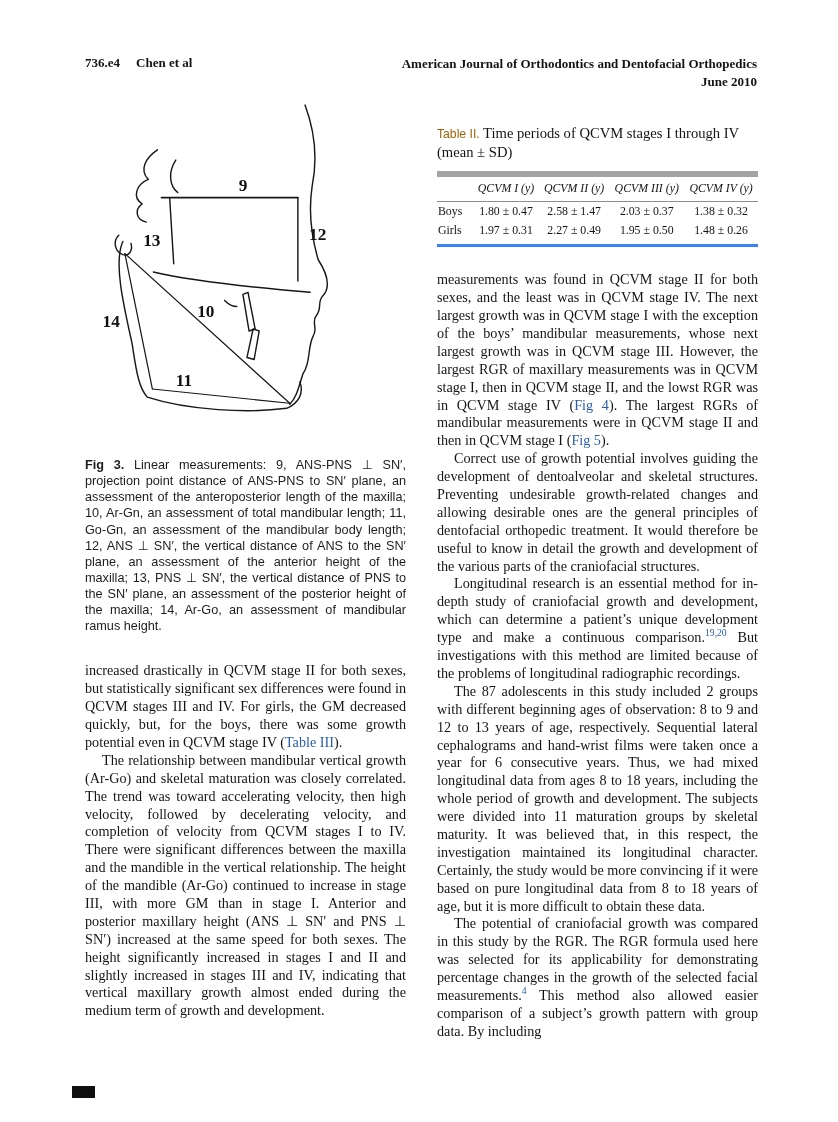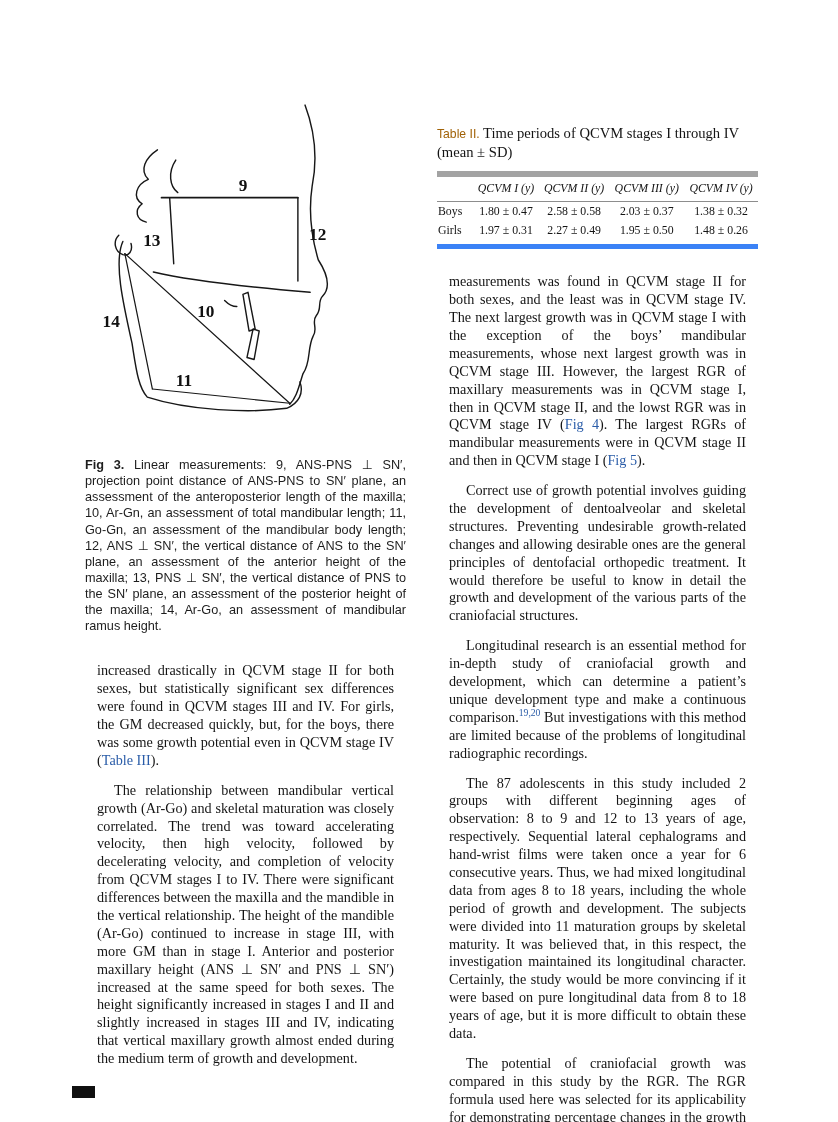--- a/index.html
+++ b/index.html
@@ -8,53 +8,62 @@
 
   
   .running-head{position:absolute;top:55px;left:85px;width:672px;display:flex;justify-content:space-between;align-items:flex-start;font-size:13px;font-weight:bold;}
   .rh-left .rh-authors{margin-left:16px;}
   .rh-right{text-align:right;line-height:1.4;}
 
   
   .columns{position:absolute;top:97px;left:85px;display:flex;gap:31px;}
   .col{width:321px;}
 
-  .body-p{margin:12px;font-size:14.2px;line-height:1.26;text-align:justify;}
+  .body-p{margin:0;font-size:14.2px;line-height:1.26;text-align:justify;}
   .indent{text-indent:17px;}
   .xref{color:#2a5ca8;text-decoration:none;}
   sup.cite{font-size:0.68em;line-height:0;}
   sup.cite a{color:#2a5ca8;text-decoration:none;}
 
   
   .fig-art{margin:4px 0 0 2px;}
   .fig-art svg{display:block;margin:0 auto;}
   .fig-num{font-family:"Liberation Serif",serif;font-weight:bold;font-size:17px;fill:#111;}
   .caption{font-family:"Liberation Sans",sans-serif;font-size:12.7px;line-height:1.27;text-align:justify;color:#1d1d1d;margin:10px 0 0 0;}
   .cap-label{font-weight:bold;}
   .after-fig{margin-top:28px;}
 
   
   .table-title{font-size:14.6px;line-height:1.28;margin-top:27px;}
   .table-label{font-family:"Liberation Sans",sans-serif;font-size:12.2px;color:#a16207;}
   table.t2{width:100%;border-collapse:collapse;margin-top:10px;font-size:11.8px;}
   table.t2 thead th{font-style:italic;font-weight:normal;border-top:6px solid #a3a3a3;border-bottom:1px solid #8d8d8d;padding:4px 1px 5px;text-align:center;white-space:nowrap;}
   table.t2 tbody td{padding:2px 1px;text-align:center;white-space:nowrap;}
-  table.t2 tbody tr:last-child td{border-bottom:5px solid #3b82f6;padding-bottom:6px;}
+  table.t2 tbody tr:last-child td{border-bottom:3px solid #3b82f6;padding-bottom:6px;}
   table.t2 .rowlab{text-align:left;width:34px;font-style:normal;}
   .after-table{margin-top:24px;}
 
   .section-head{font-family:"Liberation Sans",sans-serif;font-size:12.6px;font-weight:normal;color:#3c3c3c;letter-spacing:0.3px;margin:22px 0 9px 0;}
 
   .print-mark{position:absolute;left:72px;top:1086px;width:23px;height:12px;background:#101010;}
 </style>
 </head>
 <body>
 
 <div class="page">
 
+  <header class="running-head">
+    <div class="rh-left">
+      <span>736.e4</span><span class="rh-authors">Chen et al</span>
+    </div>
+    <div class="rh-right">
+      <div>American Journal of Orthodontics and Dentofacial Orthopedics</div>
+      <div>June 2010</div>
+    </div>
+  </header>
 
   <div class="columns">
 
     <div class="col">
 
       <div class="fig-art">
         <svg width="308" height="346" viewBox="0 0 300 340" xmlns="http://www.w3.org/2000/svg">
           <g fill="none" stroke="#171717" stroke-width="1.4" stroke-linecap="round" stroke-linejoin="round">
 
             <path d="M62,48 C50,56 44,68 53,77 C41,82 37,95 47,101 C39,107 41,117 51,119"></path>
@@ -109,21 +118,21 @@
             <th>QCVM I (y)</th>
             <th>QCVM II (y)</th>
             <th>QCVM III (y)</th>
             <th>QCVM IV (y)</th>
           </tr>
         </thead>
         <tbody>
           <tr>
             <td class="rowlab">Boys</td>
             <td>1.80 ± 0.47</td>
-            <td>2.58 ± 0.58</td>
+            <td>2.58 ± 1.47</td>
             <td>2.03 ± 0.37</td>
             <td>1.38 ± 0.32</td>
           </tr>
           <tr>
             <td class="rowlab">Girls</td>
             <td>1.97 ± 0.31</td>
             <td>2.27 ± 0.49</td>
             <td>1.95 ± 0.50</td>
             <td>1.48 ± 0.26</td>
           </tr>

